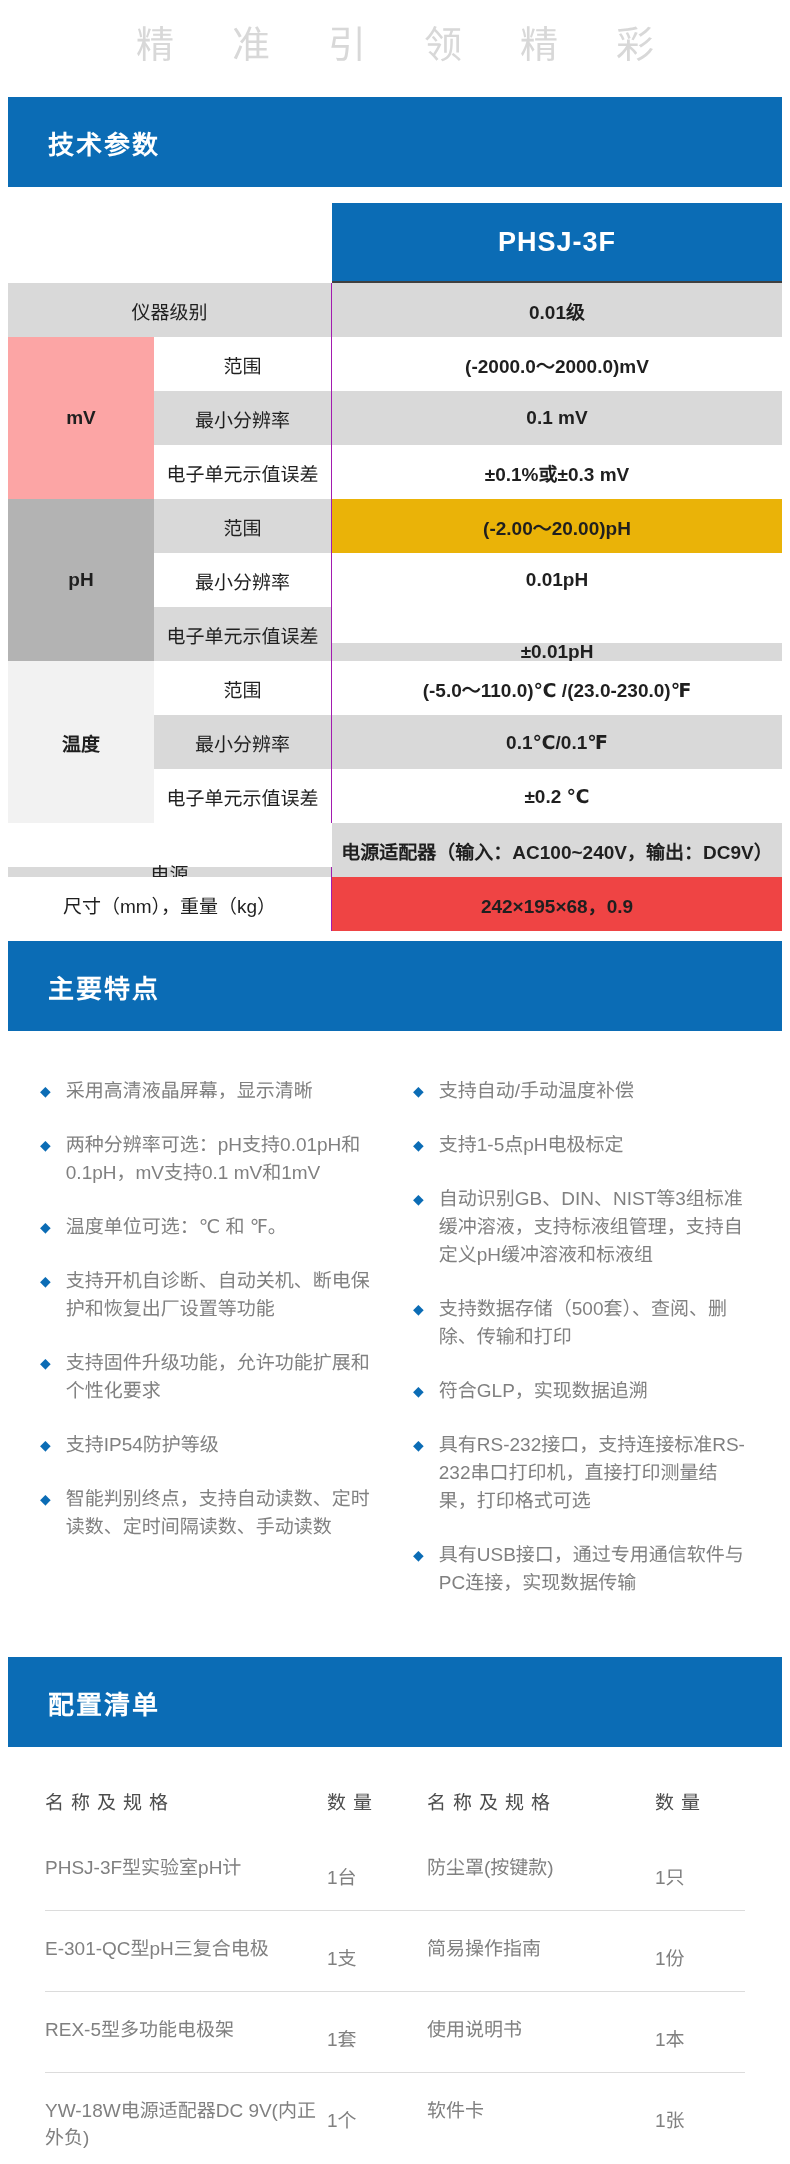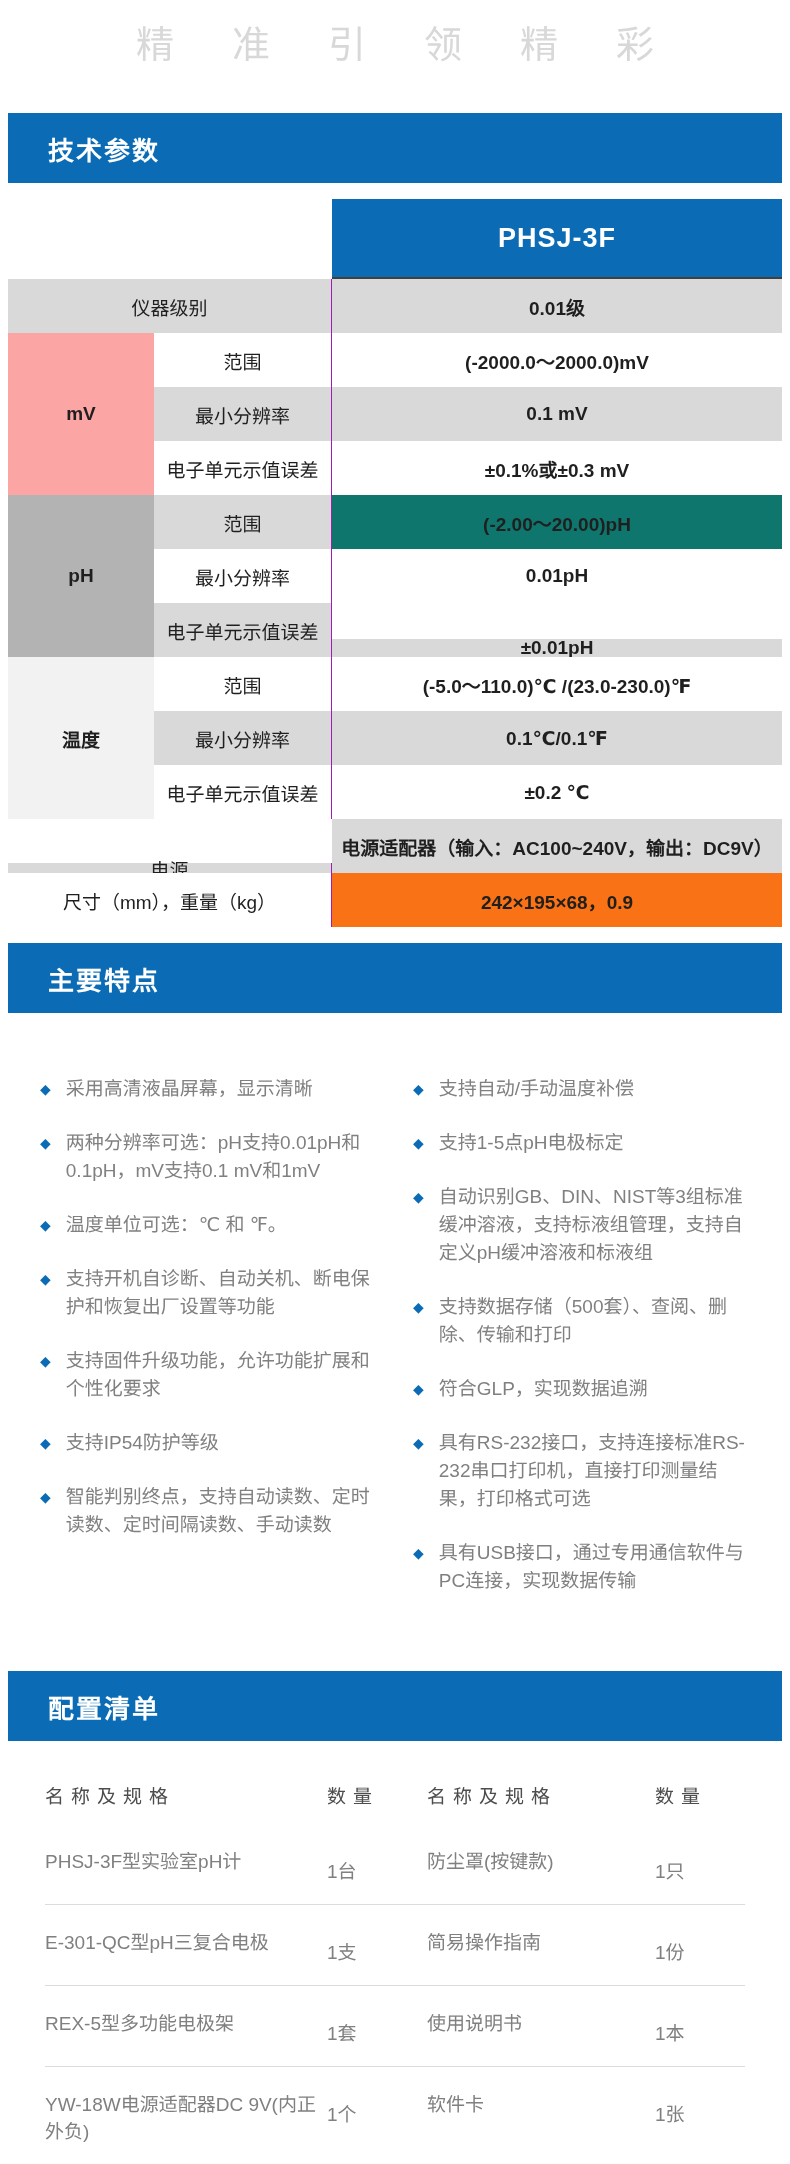--- a/index.html
+++ b/index.html
@@ -10,21 +10,21 @@
   .watermark{
     height:97px;box-sizing:border-box;padding-top:14px;
     text-align:center;font-size:38px;letter-spacing:58px;
     color:var(--watermark-gray);white-space:nowrap;
     text-indent:58px; 
     font-weight:400;
   }
 
   
   .section-bar{
-    margin:16px 8px;height:70px;background:var(--primary-blue);
+    margin:0 8px;height:90px;background:var(--primary-blue);
     display:flex;align-items:center;padding-left:40px;box-sizing:border-box;
   }
   .section-bar .bar-title{color:#fff;font-size:26px;font-weight:bold;letter-spacing:2px;}
 
   
   .spec-table{
     margin:16px 8px 10px 8px;
     display:grid;
     grid-template-columns:146px 178px 1fr;
     grid-template-rows:80px;
@@ -85,36 +85,36 @@
       <div class="cell spec-value" style="background: rgb(217, 217, 217);">0.01级</div>
       <div class="cell spec-group" style="background: #fca5a5;">mV</div>
       <div class="cell spec-label" style="background: rgb(255, 255, 255);">范围</div>
       <div class="cell spec-value" style="background: rgb(255, 255, 255);">(-2000.0～2000.0)mV</div>
       <div class="cell spec-label" style="background: rgb(217, 217, 217);">最小分辨率</div>
       <div class="cell spec-value" style="background: rgb(217, 217, 217);">0.1 mV</div>
       <div class="cell spec-label" style="background: rgb(255, 255, 255);">电子单元示值误差</div>
       <div class="cell spec-value" style="background: rgb(255, 255, 255);">±0.1%或±0.3 mV</div>
       <div class="cell spec-group" style="background: rgb(179, 179, 179);">pH</div>
       <div class="cell spec-label" style="background: rgb(217, 217, 217);">范围</div>
-      <div class="cell spec-value" style="background: #0f766e;">(-2.00～20.00)pH</div>
+      <div class="cell spec-value" style="background: #eab308;">(-2.00～20.00)pH</div>
       <div class="cell spec-label" style="background: rgb(255, 255, 255);">最小分辨率</div>
       <div class="cell spec-value" style="background: rgb(255, 255, 255);">0.01pH</div>
       <div class="cell spec-label" style="background: rgb(217, 217, 217);">电子单元示值误差</div>
       <div class="cell spec-value" style="background: rgb(217, 217, 217); margin-top: 36px;">±0.01pH</div>
       <div class="cell spec-group" style="background: rgb(242, 242, 242);">温度</div>
       <div class="cell spec-label" style="background: rgb(255, 255, 255);">范围</div>
       <div class="cell spec-value" style="background: rgb(255, 255, 255);">(-5.0～110.0)℃ /(23.0-230.0)℉</div>
       <div class="cell spec-label" style="background: rgb(217, 217, 217);">最小分辨率</div>
       <div class="cell spec-value" style="background: rgb(217, 217, 217);">0.1℃/0.1℉</div>
       <div class="cell spec-label" style="background: rgb(255, 255, 255);">电子单元示值误差</div>
       <div class="cell spec-value" style="background: rgb(255, 255, 255);">±0.2 ℃</div>
       <div class="cell spec-label spec-full-label" style="background: rgb(217, 217, 217); margin-top: 44px;">电源</div>
       <div class="cell spec-value" style="background: rgb(217, 217, 217);">电源适配器（输入：AC100~240V，输出：DC9V）</div>
       <div class="cell spec-label spec-full-label" style="background: rgb(255, 255, 255);">尺寸（mm），重量（kg）</div>
-      <div class="cell spec-value" style="background: #f97316; text-align: right;">242×195×68，0.9</div>
+      <div class="cell spec-value" style="background: #ef4444; text-align: right;">242×195×68，0.9</div>
     </div>
 
   <div class="section-bar">
     <span class="bar-title">主要特点</span>
   </div>
 
   <div class="features">
     <div class="feat-col">
         <div class="feat-item">
           <div class="feat-bullet">◆</div>

